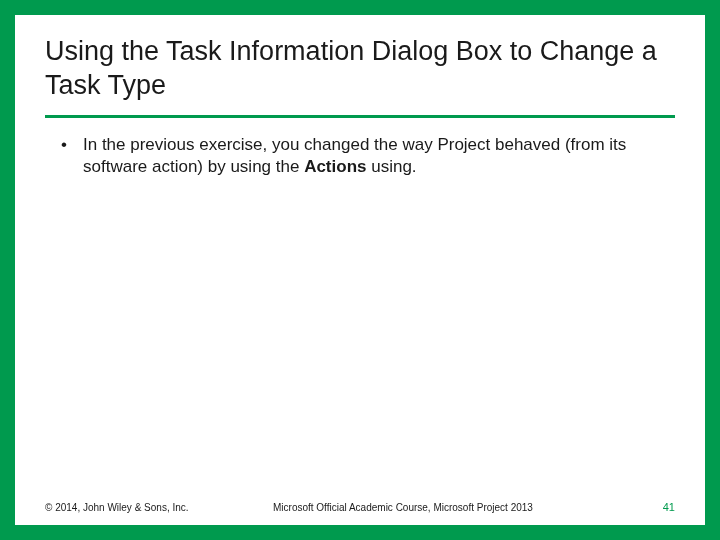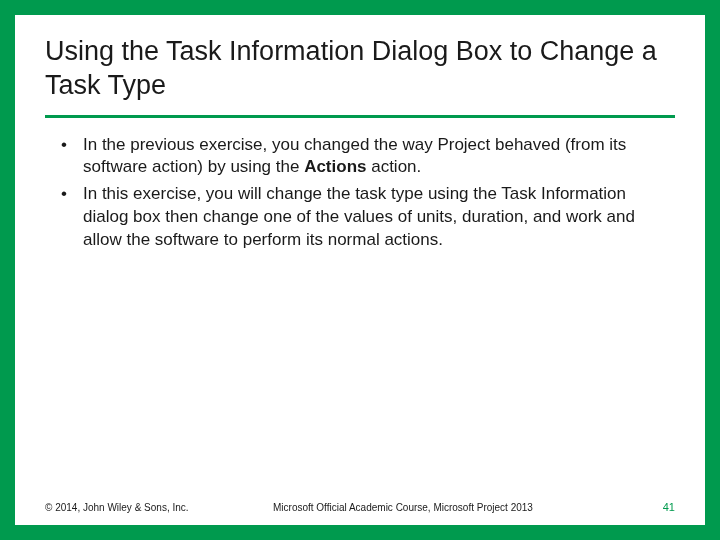--- a/index.html
+++ b/index.html
@@ -62,24 +62,21 @@
   .footer .pagenum { width: 30px; text-align: right; color: #009a4e; font-size: 11px; }
 </style>
 </head>
 <body>
 
 <div class="slide">
   <div class="title">Using the Task Information Dialog Box to Change a Task Type</div>
   <div class="body">
     <ul>
       <li>
-        <span>In the previous exercise, you changed the way Project behaved (from its software action) by using the </span><span class="bold">Actions</span><span> action.</span>
-      </li>
-      <li>
-        <span>In this exercise, you will change the task type using the Task Information dialog box then change one of the values of units, duration, and work and allow the software to perform its normal actions.</span><span class="bold"></span><span></span>
+        <span>In the previous exercise, you changed the way Project behaved (from its software action) by using the </span><span class="bold">Actions</span><span> using.</span>
       </li>
     </ul>
   </div>
   <div class="footer">
     <div class="copyright">© 2014, John Wiley &amp; Sons, Inc.</div>
     <div class="course">Microsoft Official Academic Course, Microsoft Project 2013</div>
     <div class="pagenum">41</div>
   </div>
 </div>
 

